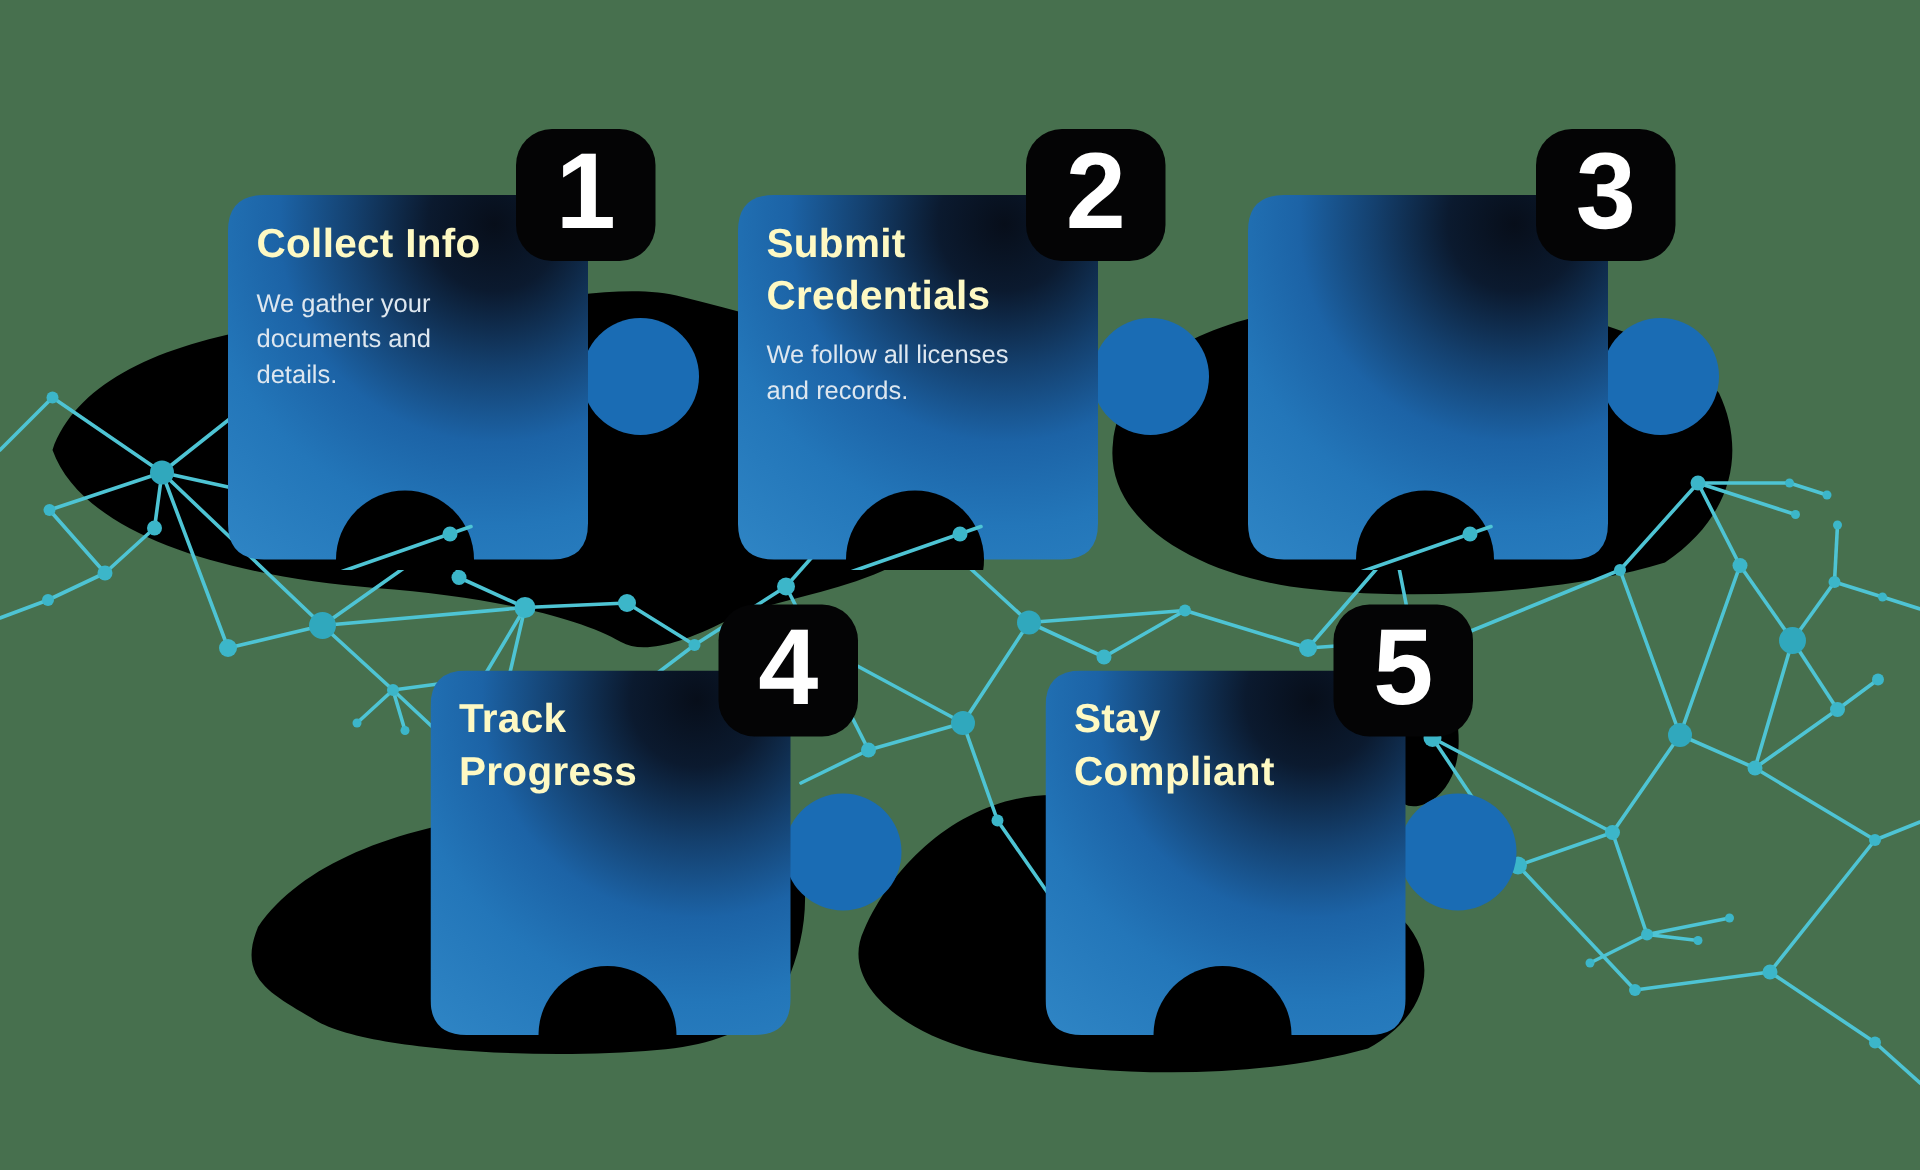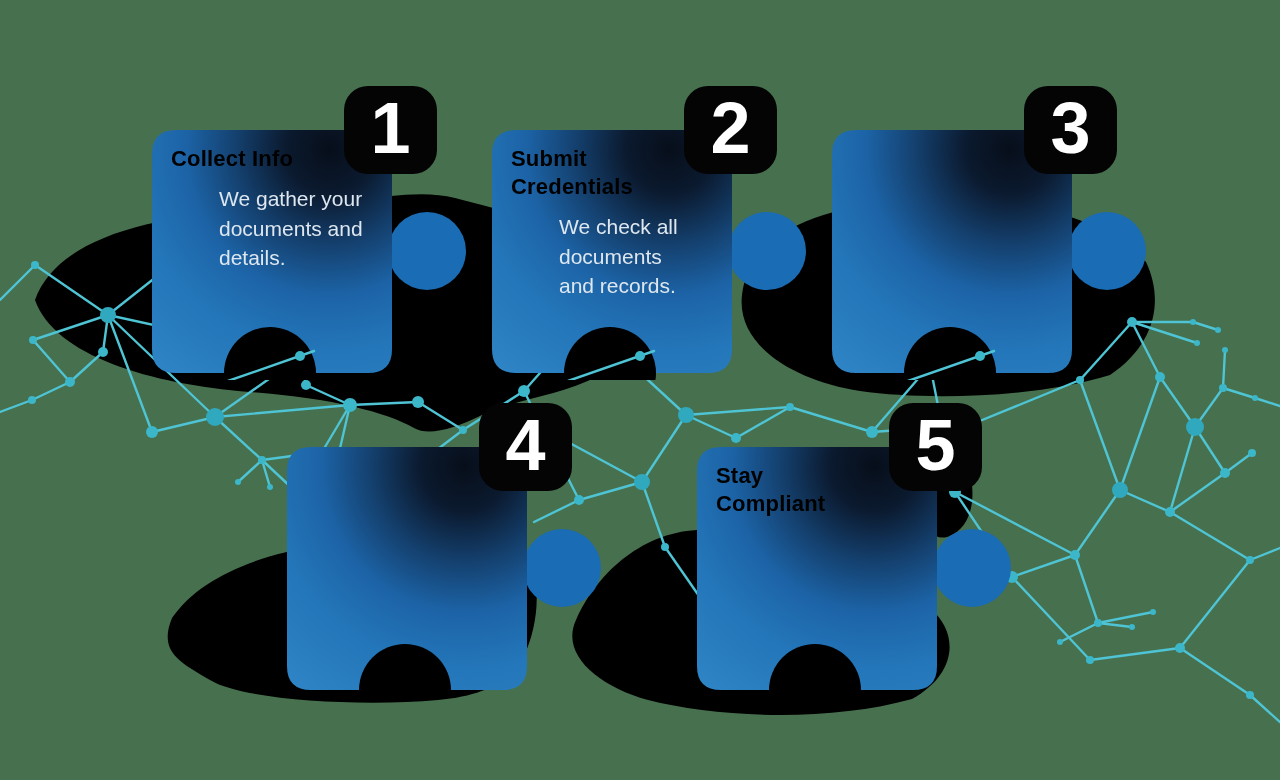--- a/index.html
+++ b/index.html
@@ -8,22 +8,22 @@
   #stage svg{display:block;}
   .layer{position:absolute;left:0;top:0;width:1280px;height:780px;pointer-events:none;}
   .shadow-layer{z-index:1;}
   .network-layer{z-index:2;}
   .card{position:absolute;width:320px;height:250px;z-index:3;}
   .piece{position:absolute;left:0;top:0;width:320px;height:250px;overflow:hidden;}
   .badge{position:absolute;left:192px;top:-44px;width:93px;height:88px;background:#040405;
          border-radius:24px;display:flex;align-items:center;justify-content:center;z-index:4;}
   .num{color:#fff;font-size:72px;font-weight:bold;line-height:1;transform:translateY(-2px);}
   .text-wrap{position:absolute;left:19px;top:15px;width:200px;z-index:4;}
-  .title{color:#000000;font-size:22px;font-weight:bold;line-height:1.28;white-space:pre-line;letter-spacing:.2px;}
-  .desc{color:#DEE7EF;font-size:21px;line-height:1.4;margin-top:11px;white-space:pre-line;margin-left:48px;}
+  .title{color:#fef9c3;font-size:27px;font-weight:bold;line-height:1.28;white-space:pre-line;letter-spacing:.2px;}
+  .desc{color:#DEE7EF;font-size:17px;line-height:1.4;margin-top:11px;white-space:pre-line;}
   .netline{stroke:#4EC4D4;stroke-width:2.4;stroke-linecap:round;}
   .netnode{fill:#3CB6C9;}
   .netnode-big{fill:#30A8BD;}
   .blob{fill:#000;}
   .card:nth-of-type(n+4) .notch-decor{display:none;}
 </style>
 </head>
 <body>
 
 <div id="stage">
@@ -215,21 +215,21 @@
         <line x1="76" y1="251" x2="162" y2="221" stroke="#4EC4D4" stroke-width="2.4" stroke-linecap="round"></line>
         <circle cx="148" cy="226" r="5" fill="#3CB6C9"></circle>
       </g>
     </svg>
     <div class="badge">
       <span class="num">2</span>
     </div>
     <div class="text-wrap">
       <div class="title">Submit
 Credentials</div>
-      <div class="desc">We check all documents
+      <div class="desc">We follow all licenses
 and records.</div>
     </div>
   </div>
     <div class="card" style="left: 832px; top: 130px;">
     <svg class="piece" viewBox="0 0 320 250">
       <circle cx="275" cy="121" r="39" fill="#1A6CB4"></circle>
       <path fill="url(#pieceGrad)" d="M24 0 H216 Q240 0 240 24 V219 Q240 243 216 243 H24 Q0 243 0 219 V24 Q0 0 24 0 Z"></path>
       <circle cx="118" cy="243" r="46" fill="#000000"></circle>
       <g class="notch-decor">
         <line x1="76" y1="251" x2="162" y2="221" stroke="#4EC4D4" stroke-width="2.4" stroke-linecap="round"></line>
@@ -249,20 +249,22 @@
       <circle cx="118" cy="243" r="46" fill="#000000"></circle>
       <g class="notch-decor">
         <line x1="76" y1="251" x2="162" y2="221" stroke="#4EC4D4" stroke-width="2.4" stroke-linecap="round"></line>
         <circle cx="148" cy="226" r="5" fill="#3CB6C9"></circle>
       </g>
     </svg>
     <div class="badge">
       <span class="num">4</span>
     </div>
     <div class="text-wrap">
+      <div class="title">Track
+Progress</div>
     </div>
   </div>
     <div class="card" style="left: 697px; top: 447px;">
     <svg class="piece" viewBox="0 0 320 250">
       <circle cx="275" cy="121" r="39" fill="#1A6CB4"></circle>
       <path fill="url(#pieceGrad)" d="M24 0 H216 Q240 0 240 24 V219 Q240 243 216 243 H24 Q0 243 0 219 V24 Q0 0 24 0 Z"></path>
       <circle cx="118" cy="243" r="46" fill="#000000"></circle>
       <g class="notch-decor">
         <line x1="76" y1="251" x2="162" y2="221" stroke="#4EC4D4" stroke-width="2.4" stroke-linecap="round"></line>
         <circle cx="148" cy="226" r="5" fill="#3CB6C9"></circle>

